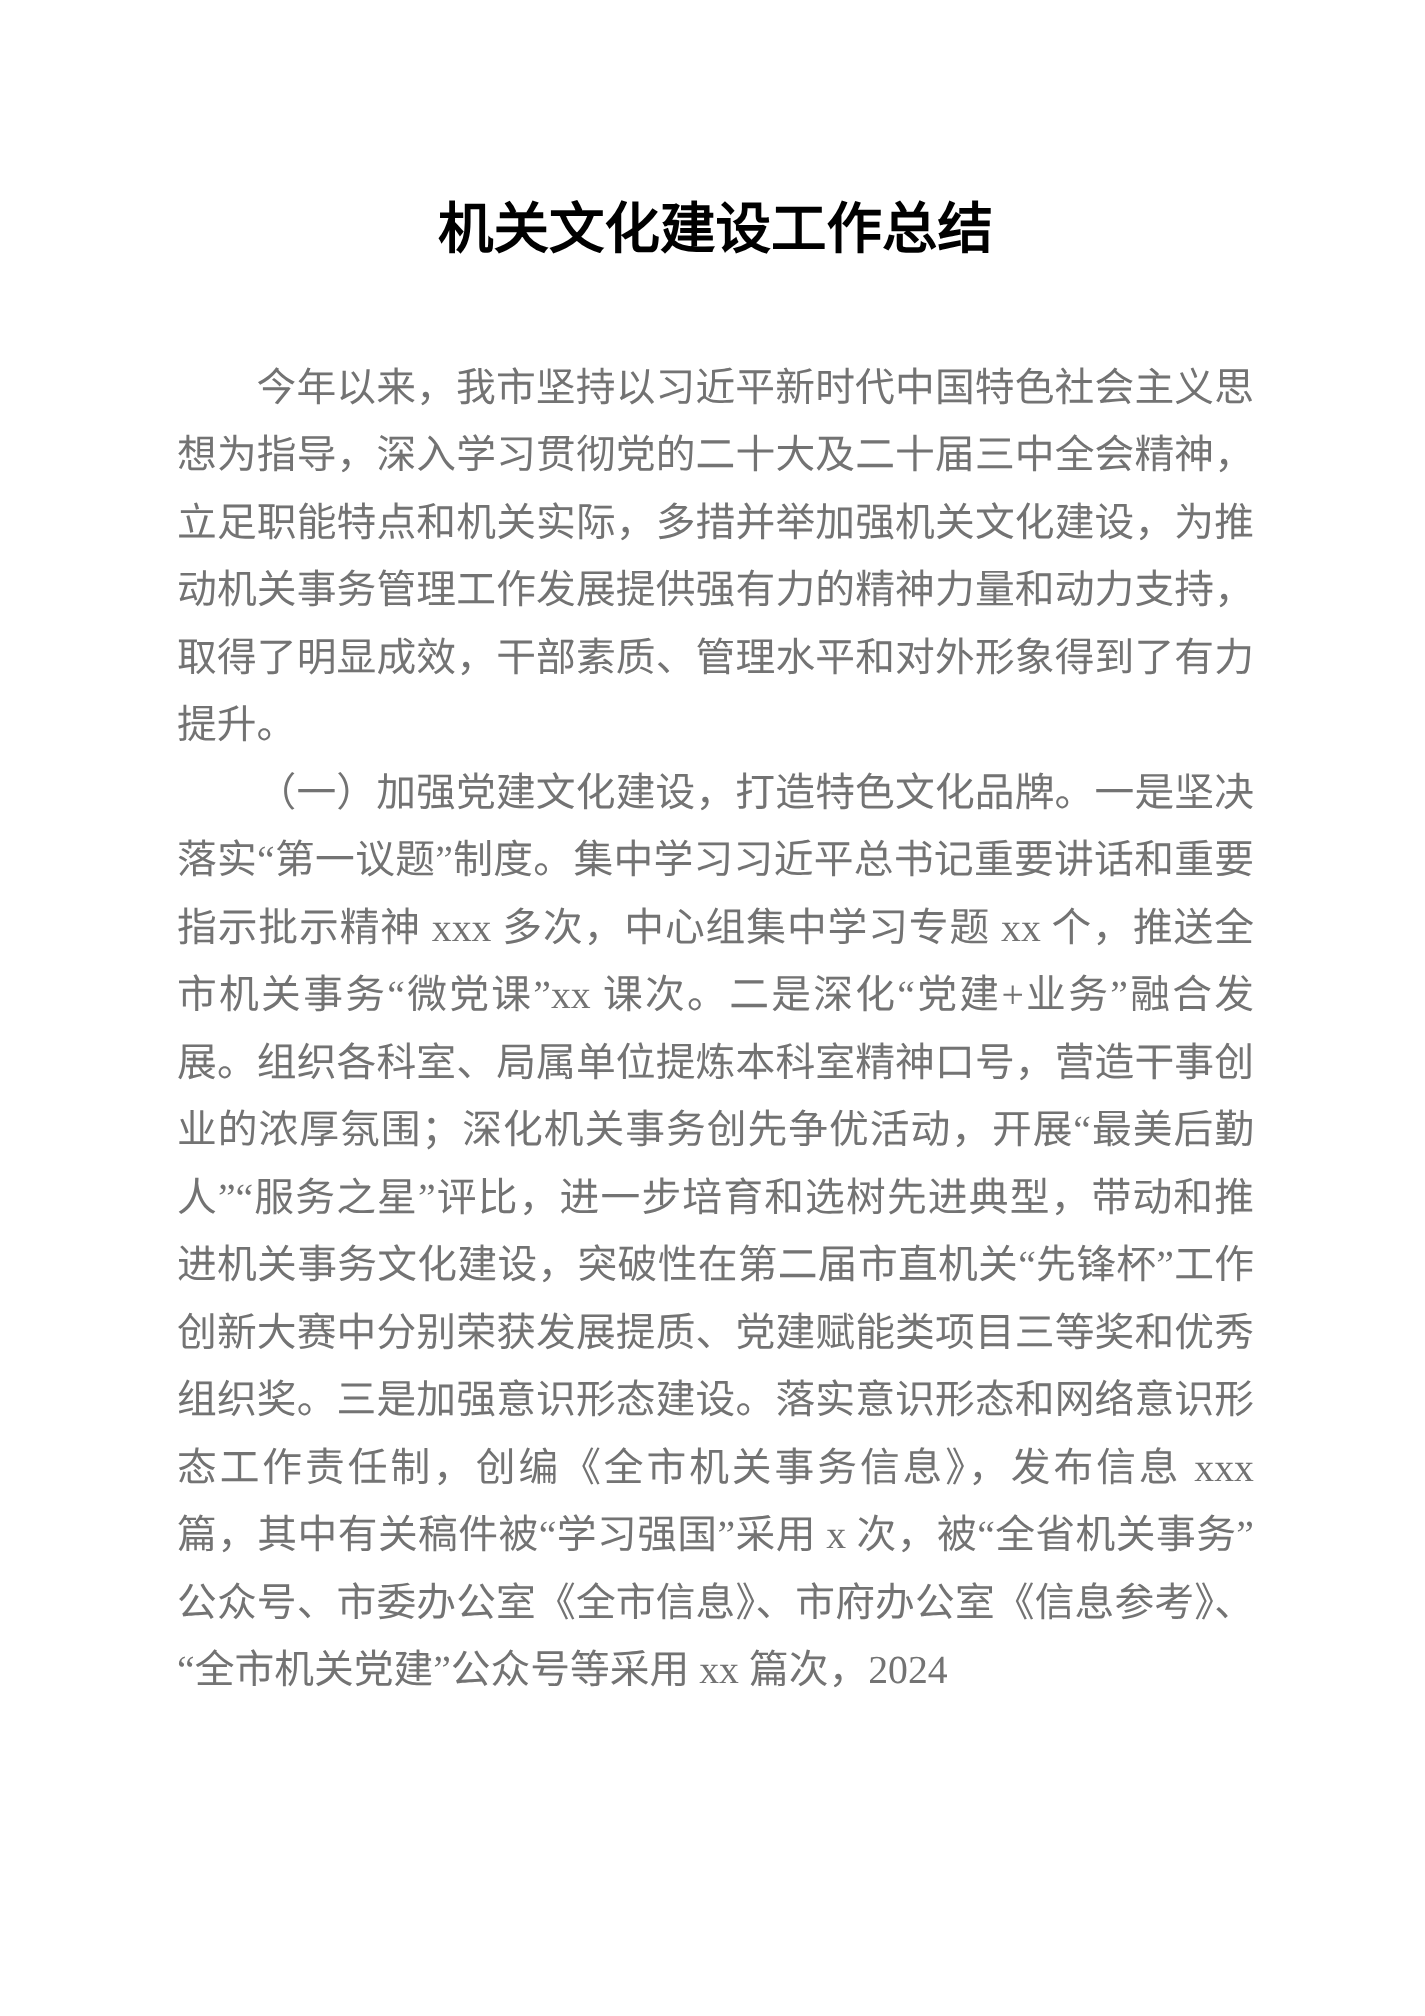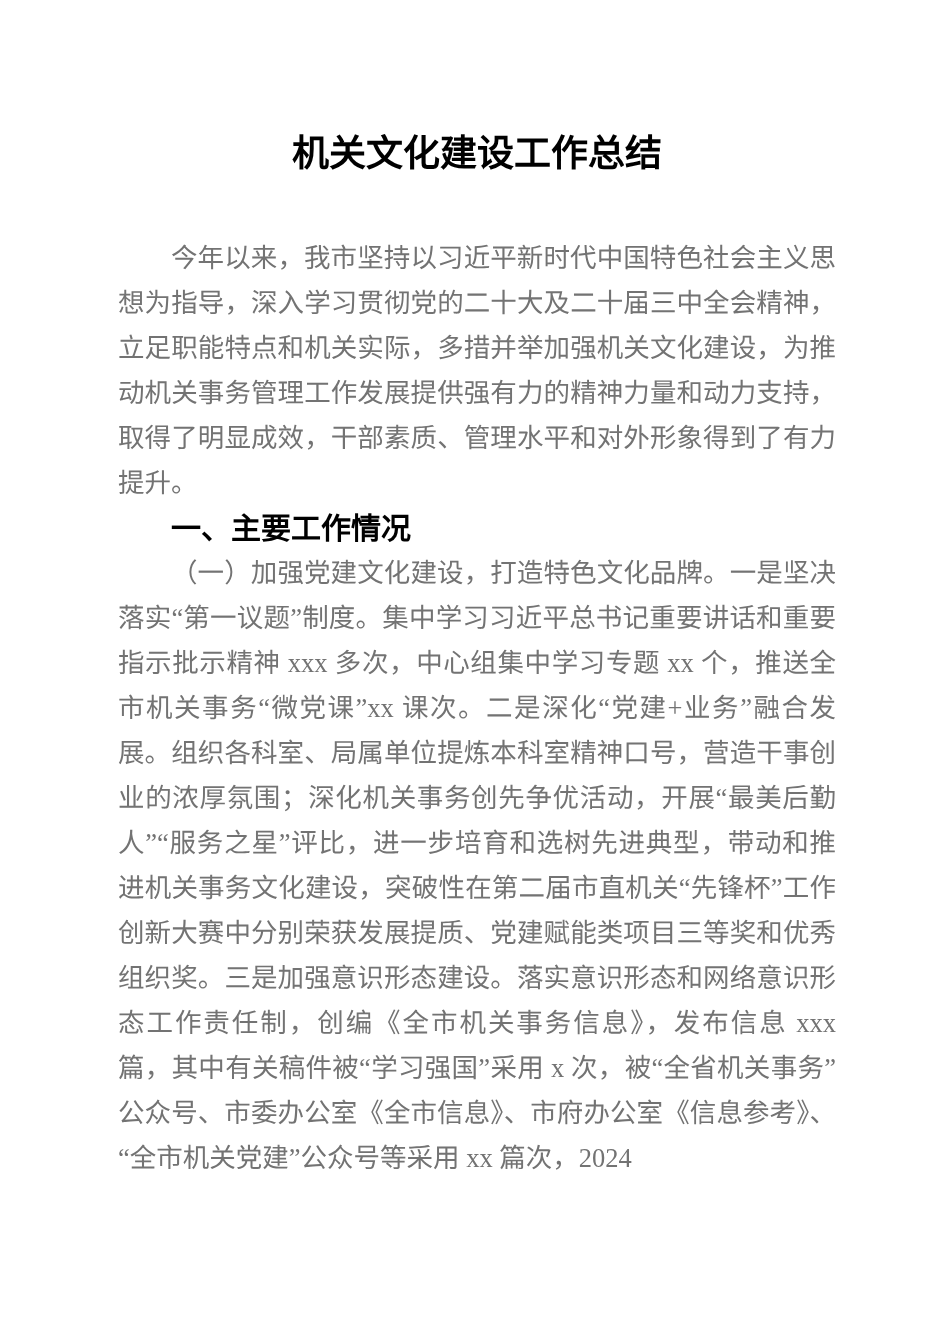--- a/index.html
+++ b/index.html
@@ -51,16 +51,15 @@
     }
   </style>
 </head>
 <body>
 
 <div class="page">
   <h1 class="doc-title">机关文化建设工作总结</h1>
 
   <p class="body-para">今年以来，我市坚持以习近平新时代中国特色社会主义思想为指导，深入学习贯彻党的二十大及二十届三中全会精神，立足职能特点和机关实际，多措并举加强机关文化建设，为推动机关事务管理工作发展提供强有力的精神力量和动力支持，取得了明显成效，干部素质、管理水平和对外形象得到了有力提升。</p>
 
-  <h2 class="sec-heading">一、主要工作情况</h2>
 
   <p class="body-para">（一）加强党建文化建设，打造特色文化品牌。一是坚决落实“第一议题”制度。集中学习习近平总书记重要讲话和重要指示批示精神 xxx 多次，中心组集中学习专题 xx 个，推送全市机关事务“微党课”xx 课次。二是深化“党建+业务”融合发展。组织各科室、局属单位提炼本科室精神口号，营造干事创业的浓厚氛围；深化机关事务创先争优活动，开展“最美后勤人”“服务之星”评比，进一步培育和选树先进典型，带动和推进机关事务文化建设，突破性在第二届市直机关“先锋杯”工作创新大赛中分别荣获发展提质、党建赋能类项目三等奖和优秀组织奖。三是加强意识形态建设。落实意识形态和网络意识形态工作责任制，创编《全市机关事务信息》，发布信息 xxx 篇，其中有关稿件被“学习强国”采用 x 次，被“全省机关事务”公众号、市委办公室《全市信息》、市府办公室《信息参考》、“全市机关党建”公众号等采用 xx 篇次，2024</p>
 </div>
 
 </body></html>

